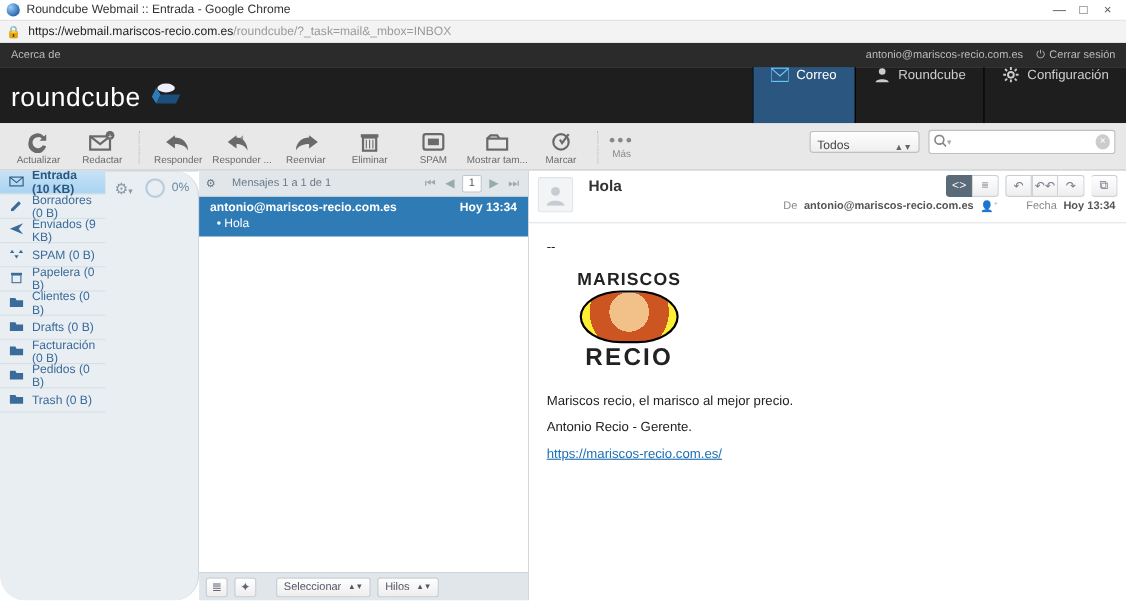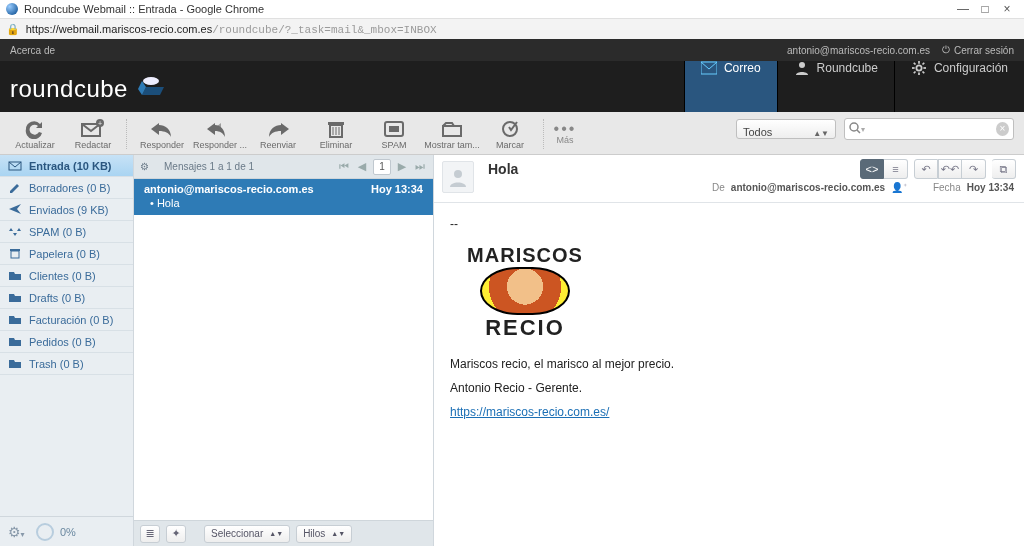--- a/index.html
+++ b/index.html
@@ -8,21 +8,21 @@
 
 .titlebar { height:19px; background:#fff; display:flex; align-items:center; padding:0 6px; border-bottom:1px solid #e0e0e0; }
 .titlebar .favicon { width:12px; height:12px; border-radius:50%; background:radial-gradient(circle at 30% 30%,#9cf,#048); margin-right:6px; }
 .titlebar .title { flex:1; font-size:11px; color:#333; }
 .winbtn { width:22px; text-align:center; font-size:12px; color:#555; cursor:default; }
 
 
 .addrbar { height:20px; background:#f3f3f3; display:flex; align-items:center; padding:0 6px; font-size:11px; color:#666; }
 .addrbar .lock { margin-right:6px; color:#555; }
 .addrbar .url .host { color:#222; }
-.addrbar .url .path { color:#9a9a9a;font-family:Liberation Mono, monospace; }
+.addrbar .url .path { color:#9a9a9a; }
 
 
 .topblack { height:22px; background:#2b2b2b; color:#bbb; display:flex; align-items:center; padding:0 10px; font-size:10px; }
 .topblack .left { flex:1; }
 .topblack .right { display:flex; align-items:center; gap:12px; }
 .topblack a { color:#bbb; text-decoration:none; }
 .topblack .logout { display:flex; align-items:center; gap:4px; }
 
 
 .header { height:51px; background:#1e1e1e; display:flex; align-items:center; padding-left:10px; }
@@ -47,21 +47,21 @@
 .scope .arr { margin-left:auto; font-size:8px; color:#666; }
 .search { width:170px; height:22px; background:#fff; border:1px solid #bfbfbf; border-radius:3px; display:flex; align-items:center; padding:0 4px; }
 .search svg { width:12px;height:12px; fill:#888; }
 .search input { flex:1; border:none; outline:none; font-size:11px; padding:0 4px; }
 .search .clear { width:14px;height:14px;border-radius:50%;background:#ccc;color:#fff;font-size:10px;line-height:14px;text-align:center;cursor:pointer; }
 
 
 .main { display:flex; height:391px; }
 
 
-.folders { width:134px; background:#e9eef2; border-right:1px solid #d0d7dd; display:flex; flex-direction:column; }
+.folders { width:181px; background:#e9eef2; border-right:1px solid #d0d7dd; display:flex; flex-direction:row;border-radius:23px; }
 .flist { flex:1; overflow:hidden; }
 .fitem { height:22px; display:flex; align-items:center; padding:0 8px; gap:7px; cursor:pointer; color:#3a6b9a; font-size:11px; border-bottom:1px solid #d8e0e6; }
 .fitem.selected { background:linear-gradient(#c7e2f6,#a9d4f2); font-weight:bold; color:#2a567f; }
 .fitem svg { width:14px; height:12px; fill:#7fa5c4; }
 .fitem.selected svg { fill:#2a567f; }
 .ffooter { height:30px; border-top:1px solid #d0d7dd; display:flex; align-items:center; padding:0 8px; gap:10px; }
 .ffooter .gear { width:18px; cursor:pointer; color:#89a; font-size:14px; }
 .ffooter .quota { display:flex; align-items:center; gap:6px; color:#6a88a0; font-size:11px; }
 .ffooter .qcircle { width:18px;height:18px;border:2px solid #b8cdde;border-radius:50%; }
 
@@ -97,21 +97,21 @@
 .pvhdr .line2 .dateval { font-weight:bold; color:#555; }
 .pvactions { position:absolute; right:8px; top:4px; display:flex; gap:6px; }
 .pvactions .grp { display:flex; }
 .pvactions .btn { width:24px;height:20px;border:1px solid #c7ced4;background:linear-gradient(#fff,#eee);display:flex;align-items:center;justify-content:center;color:#778;cursor:pointer; }
 .pvactions .grp .btn:first-child { border-radius:3px 0 0 3px; }
 .pvactions .grp .btn:last-child { border-radius:0 3px 3px 0; border-left:none; }
 .pvactions .grp.one .btn { border-radius:3px; }
 .pvactions .btn.active { background:#5a6a78; color:#fff; border-color:#5a6a78; }
 .pvbody { flex:1; padding:14px 16px; font-family:"Courier New",monospace; font-size:12px; color:#222; overflow:auto; }
 .pvbody .sig-img { width:150px; height:110px; margin:6px 0 10px; display:flex; flex-direction:column; align-items:center; justify-content:center; font-family:Impact,Arial Black,sans-serif; }
-.pvbody .sig-img .arc { font-size:20px; letter-spacing:1px; font-weight:900; }
+.pvbody .sig-img .arc { font-size:16px; letter-spacing:1px; font-weight:900; }
 .pvbody .sig-img .mid { width:90px;height:48px;border-radius:50%/60%;background:radial-gradient(circle at 50% 40%,#f2c089 0 18px,#c52 18px 36px,#fe3 36px 48px);border:2px solid #000; }
 .pvbody .sig-img .bot { font-size:22px; letter-spacing:2px; font-weight:900; }
 .pvbody a { color:#1b6fb5; text-decoration:underline; }
 </style>
 </head>
 <body>
 
 <div class="titlebar">
   <div class="favicon"></div>
   <div class="title">Roundcube Webmail :: Entrada - Google Chrome</div>

